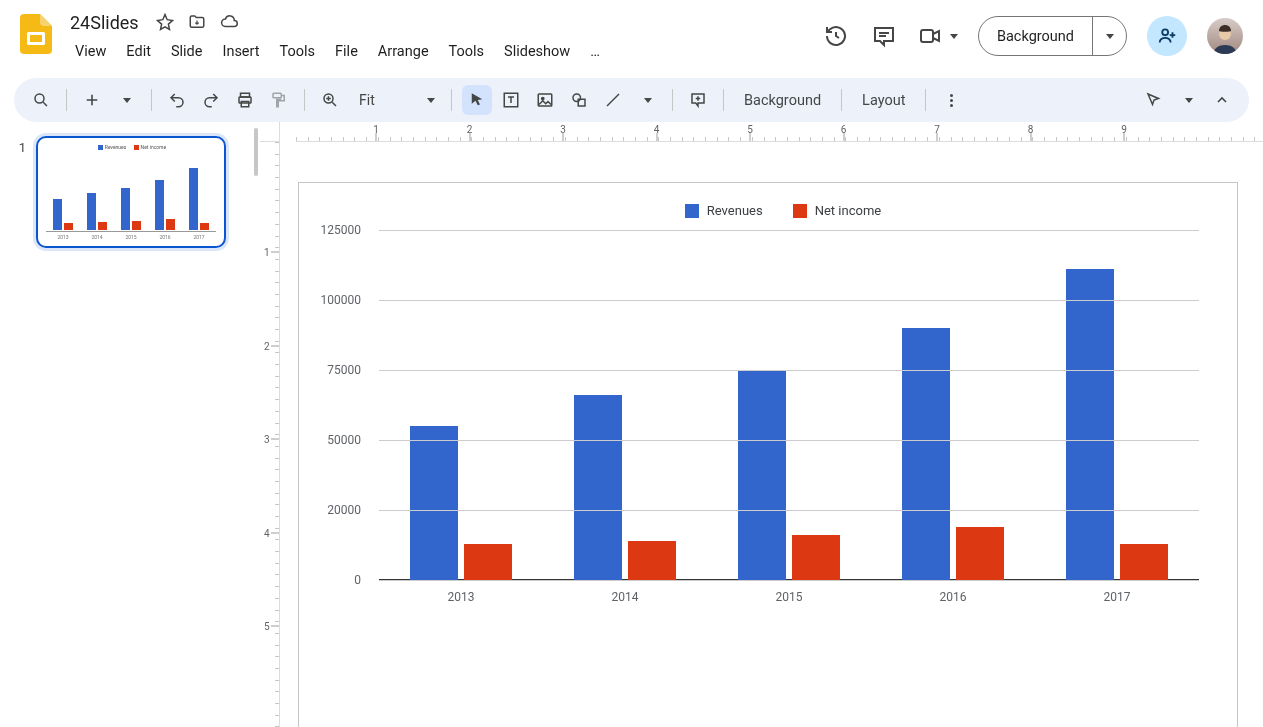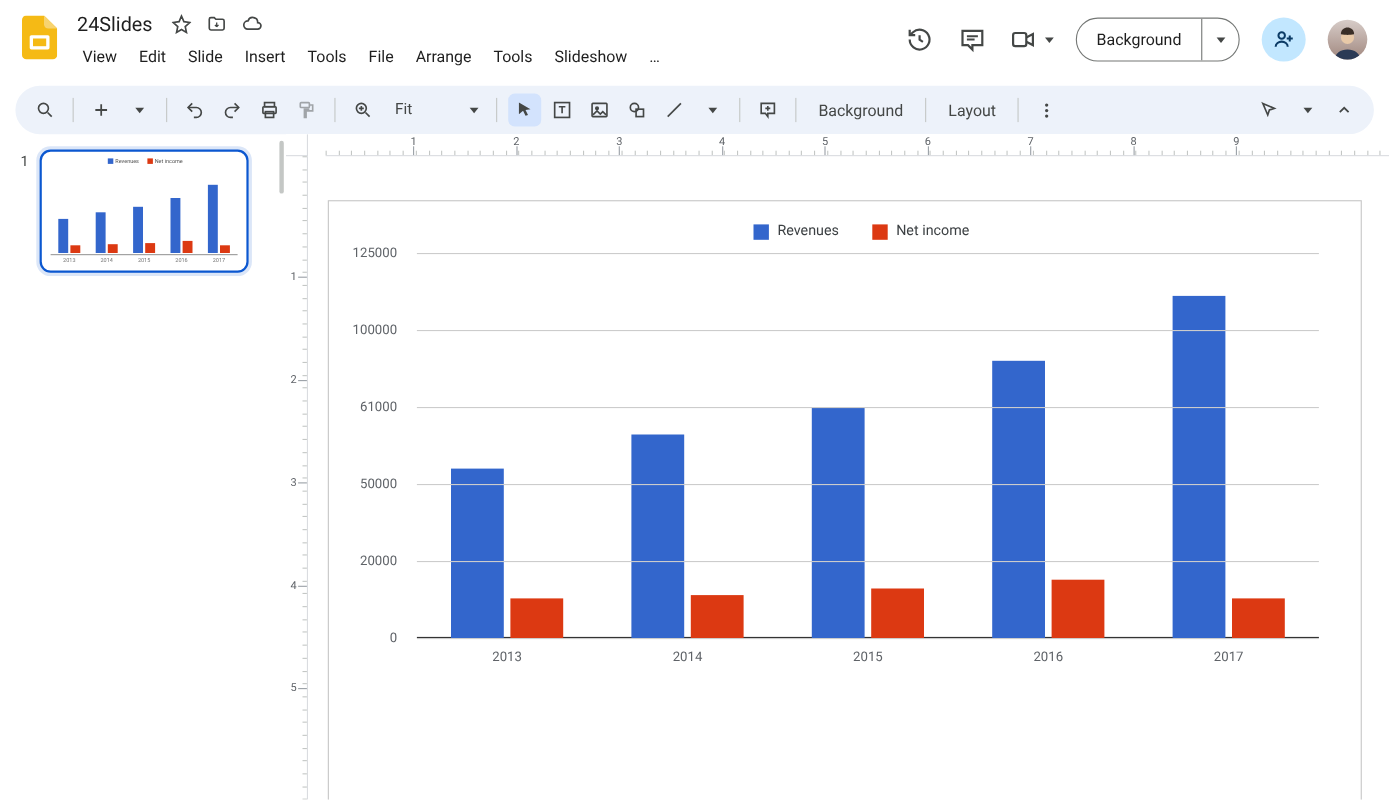--- a/index.html
+++ b/index.html
@@ -558,21 +558,21 @@
               <span>2016</span>
               <span>2017</span>
             </div>
         <div class="grid-line" style="top: 350px;"></div>
             <div class="y-label" style="top: 350px;">0</div>
             <div class="grid-line" style="top: 280px;"></div>
             <div class="y-label" style="top: 280px;">20000</div>
             <div class="grid-line" style="top: 210px;"></div>
             <div class="y-label" style="top: 210px;">50000</div>
             <div class="grid-line" style="top: 140px;"></div>
-            <div class="y-label" style="top: 140px;">61000</div>
+            <div class="y-label" style="top: 140px;">75000</div>
             <div class="grid-line" style="top: 70px;"></div>
             <div class="y-label" style="top: 70px;">100000</div>
             <div class="grid-line" style="top: 0px;"></div>
             <div class="y-label" style="top: 0px;">125000</div>
           </div>
       </div>
     </div>
   </div>
 </div>
 

